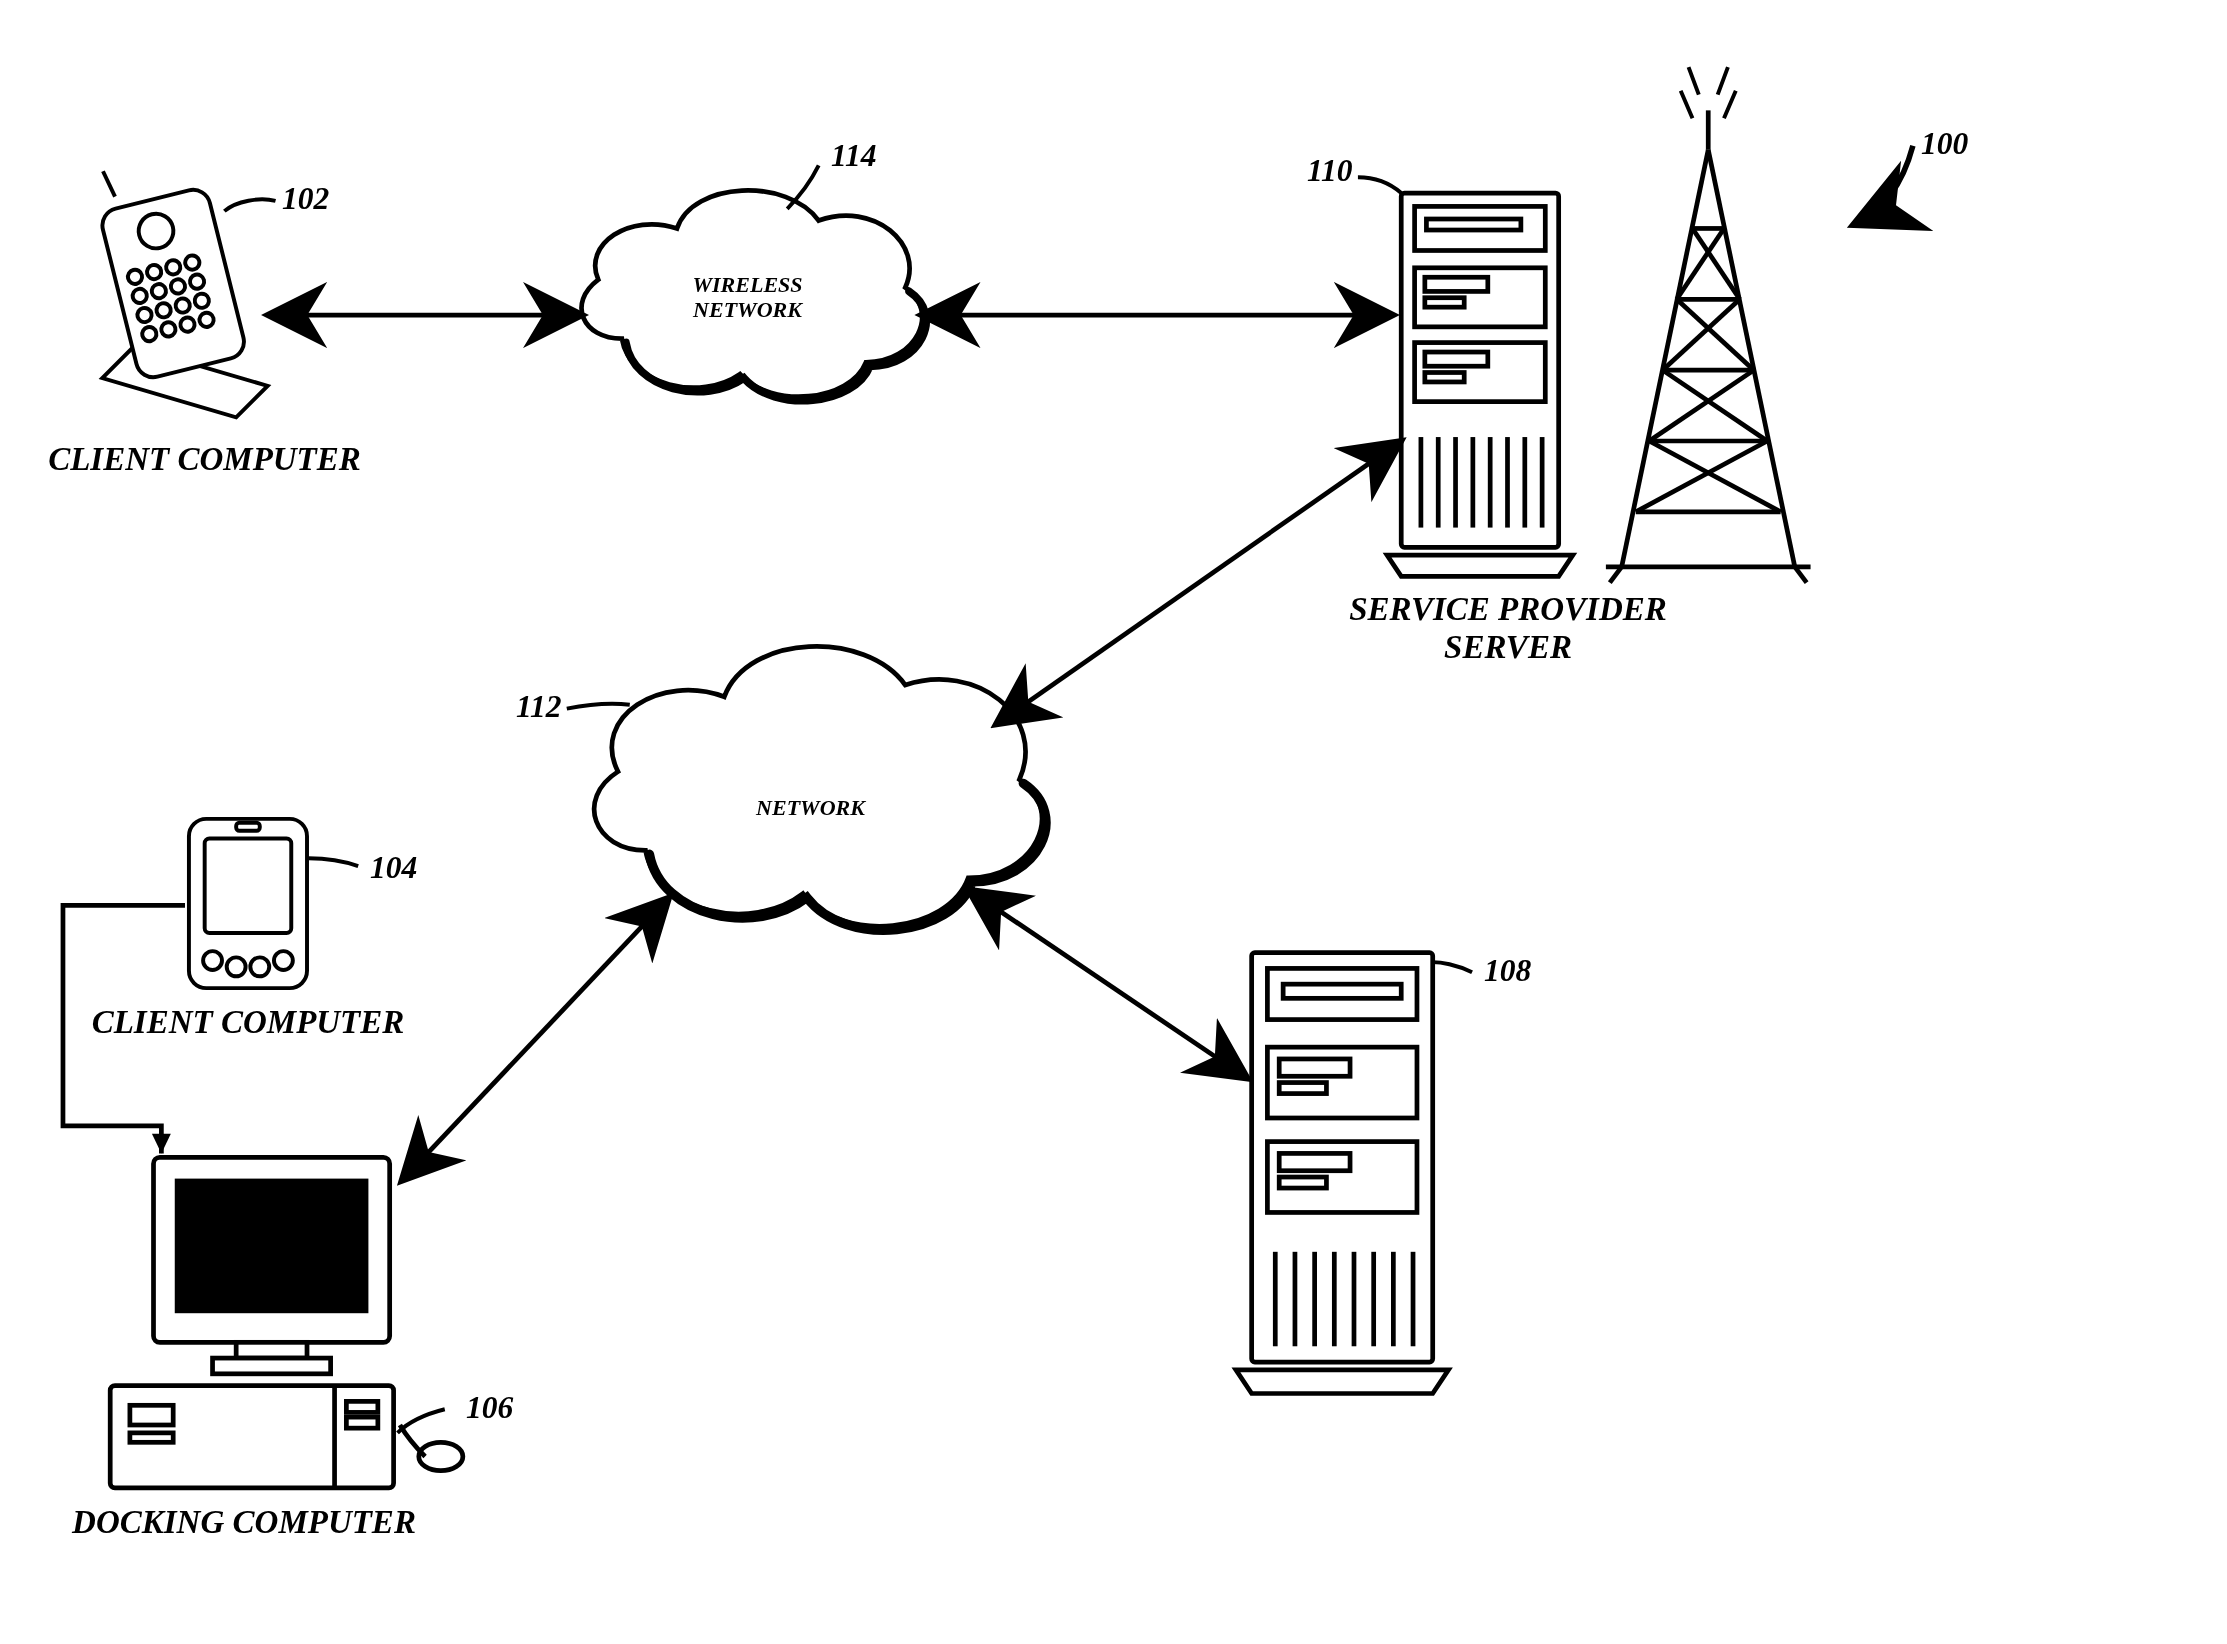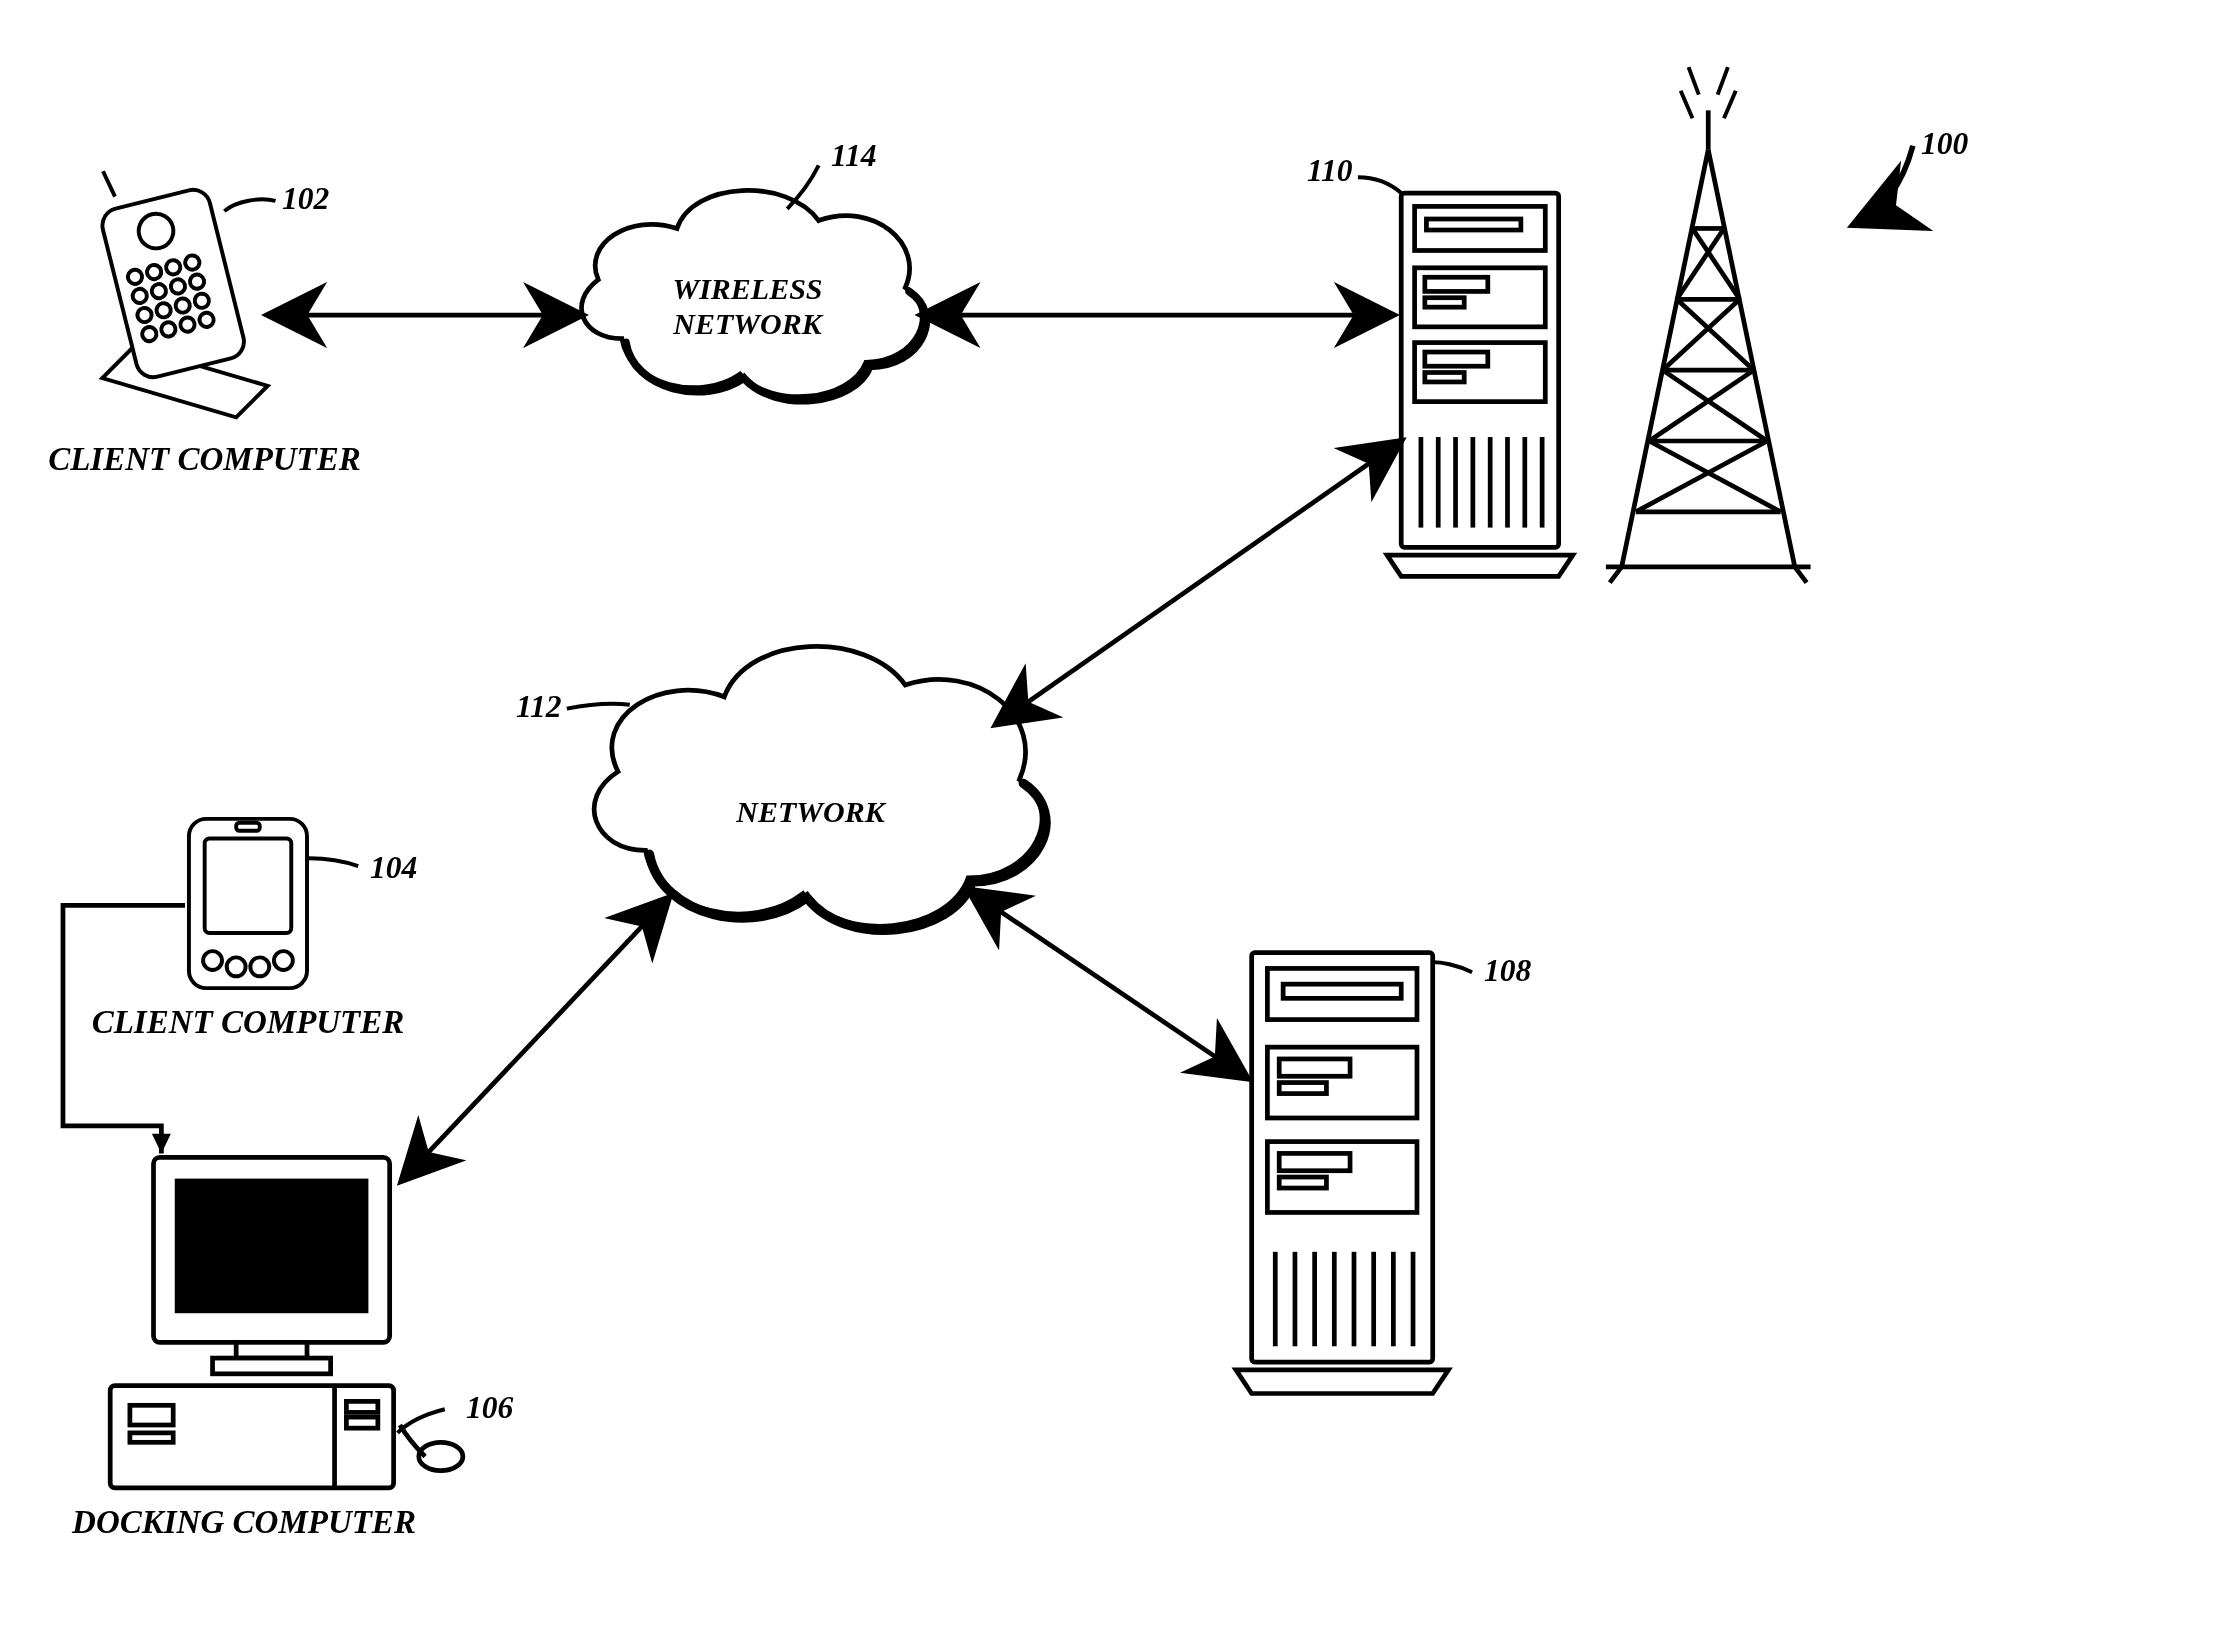--- a/index.html
+++ b/index.html
@@ -25,21 +25,21 @@
     position: absolute;
     font-weight: bold;
     font-style: italic;
     color: #000;
     text-align: center;
     white-space: pre;
     line-height: 1.15;
   }
   .caption { font-size: 33px; }
   .refnum  { font-size: 31.5px; }
-  .cloud-text { font-size: 30px; }
+  .cloud-text { font-size: 22px; }
 </style>
 </head>
 <body>
 
 <div class="stage">
 
   <svg class="overlay" viewBox="0 0 2829 2088">
     <defs>
       <marker id="arrow" viewBox="0 0 20 20" refX="18" refY="10" markerWidth="14" markerHeight="14" orient="auto-start-reverse">
         <path d="M0,0 L20,10 L0,20 L6,10 Z" fill="#000"></path>
@@ -252,16 +252,18 @@
   <div class="label refnum" style="left:282px; top:181px;">102</div>
 
   <div class="label caption" style="left:75px; top:1004px; width:346px;">CLIENT COMPUTER</div>
   <div class="label refnum" style="left:370px; top:850px;">104</div>
 
   <div class="label caption" style="left:47px; top:1504px; width:394px;">DOCKING COMPUTER</div>
   <div class="label refnum" style="left:457px; top:1390px;margin-left:9px;">106</div>
 
   <div class="label refnum" style="left:1484px; top:953px;text-align:center;">108</div>
 
+  <div class="label caption" style="left:1335px; top:591px; width:346px;">SERVICE PROVIDER
+SERVER</div>
   <div class="label refnum" style="left:1307px; top:153px;text-align:right;">110</div>
 
 </div>
 
 
 </body></html>

